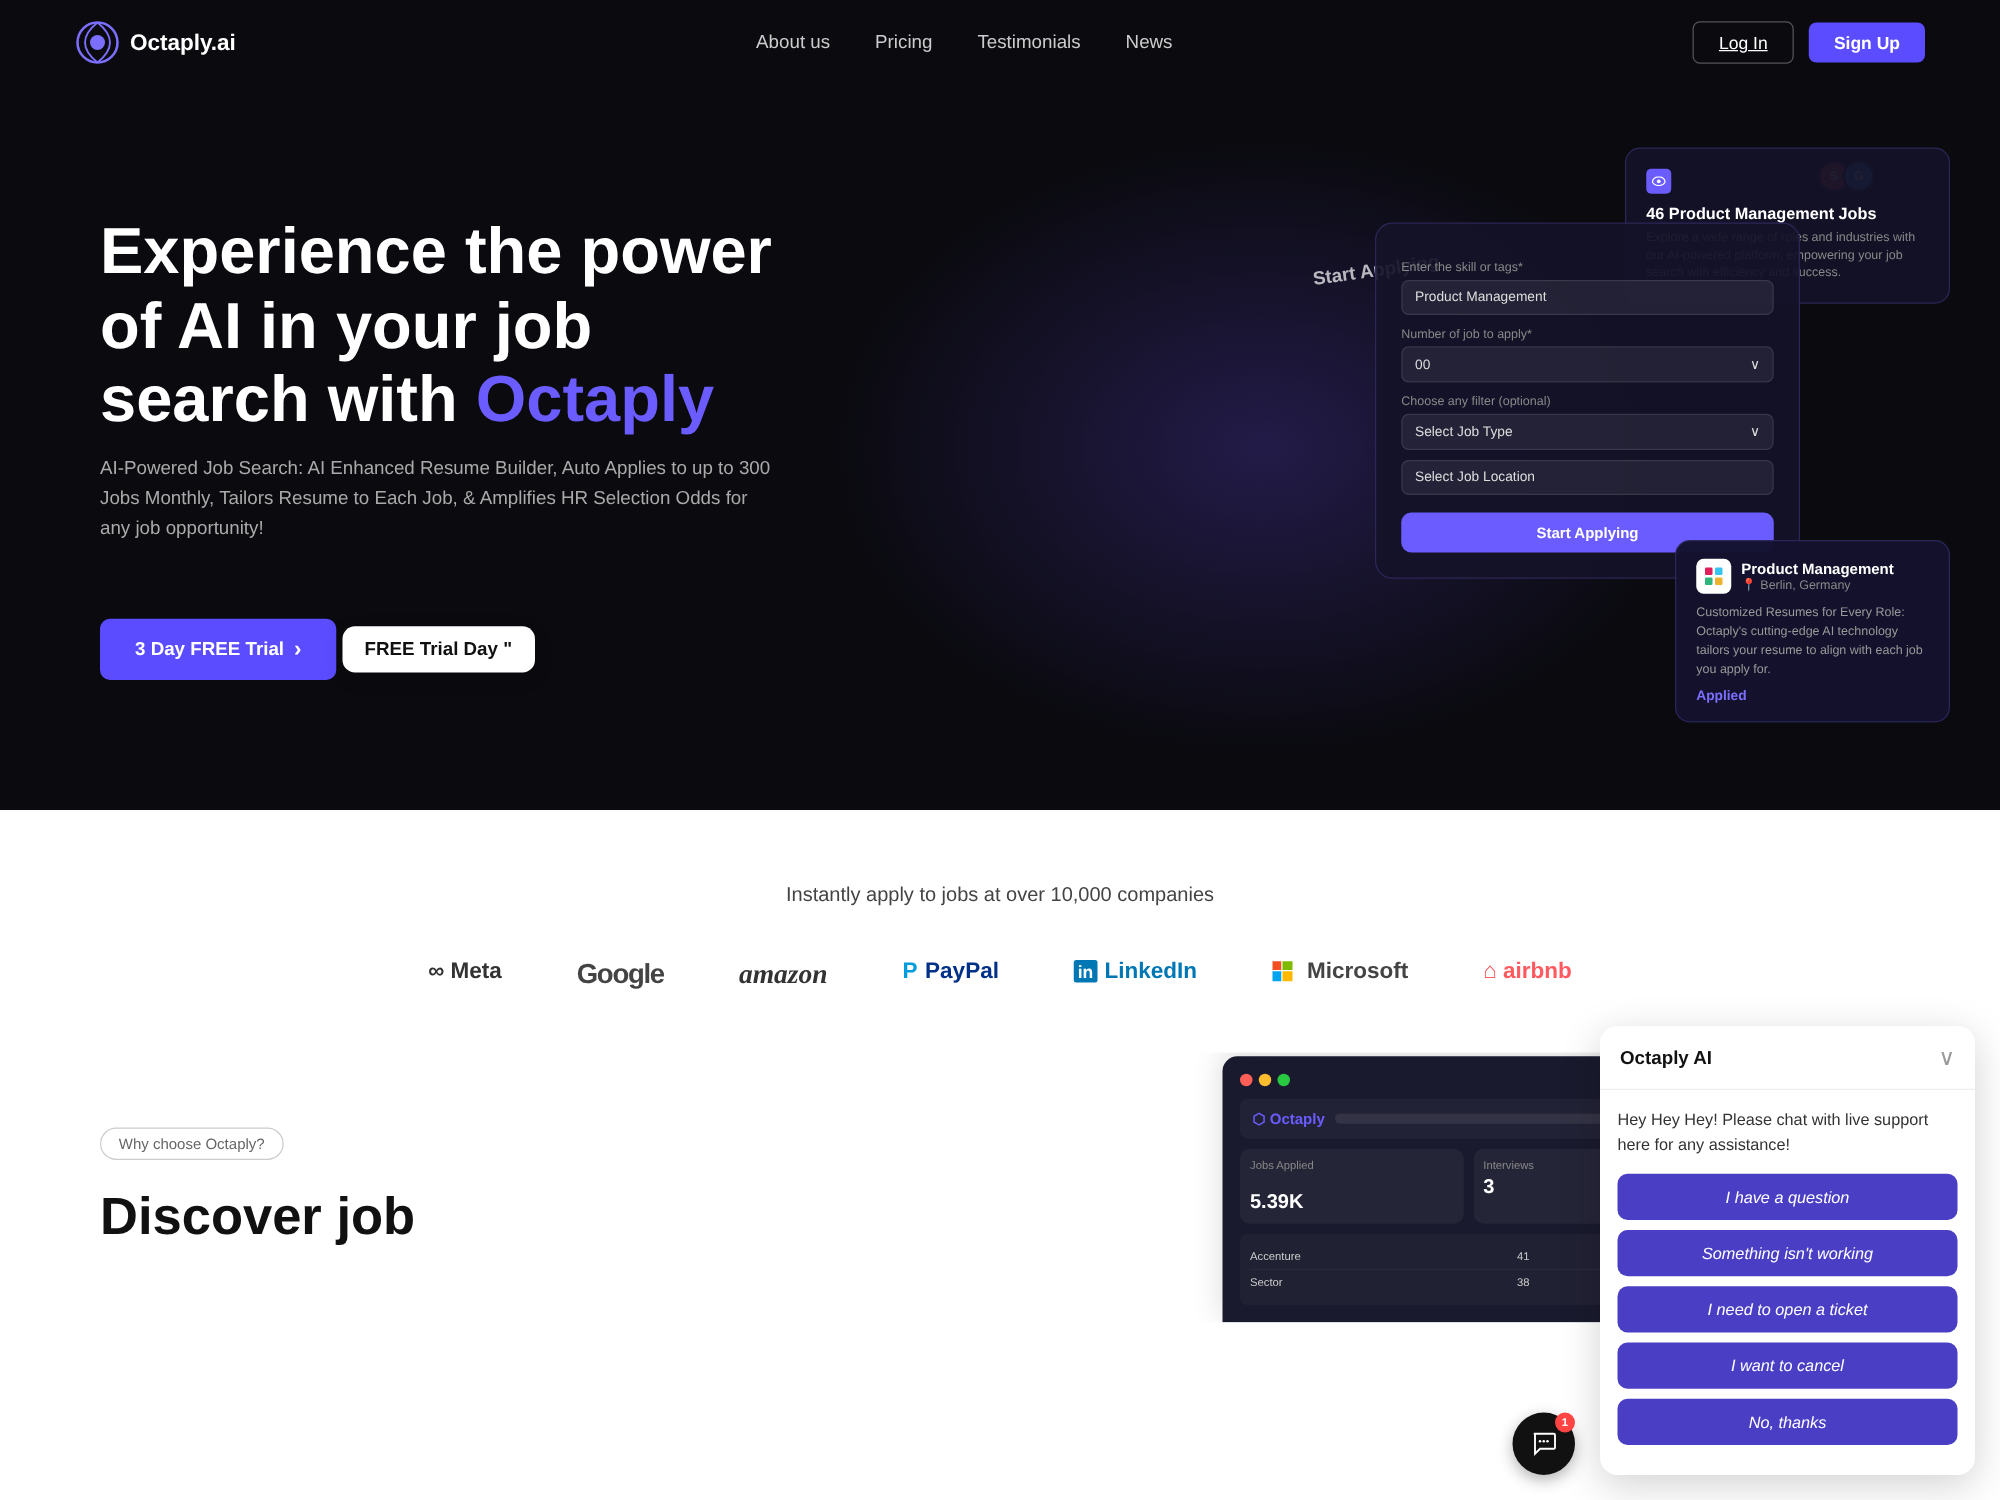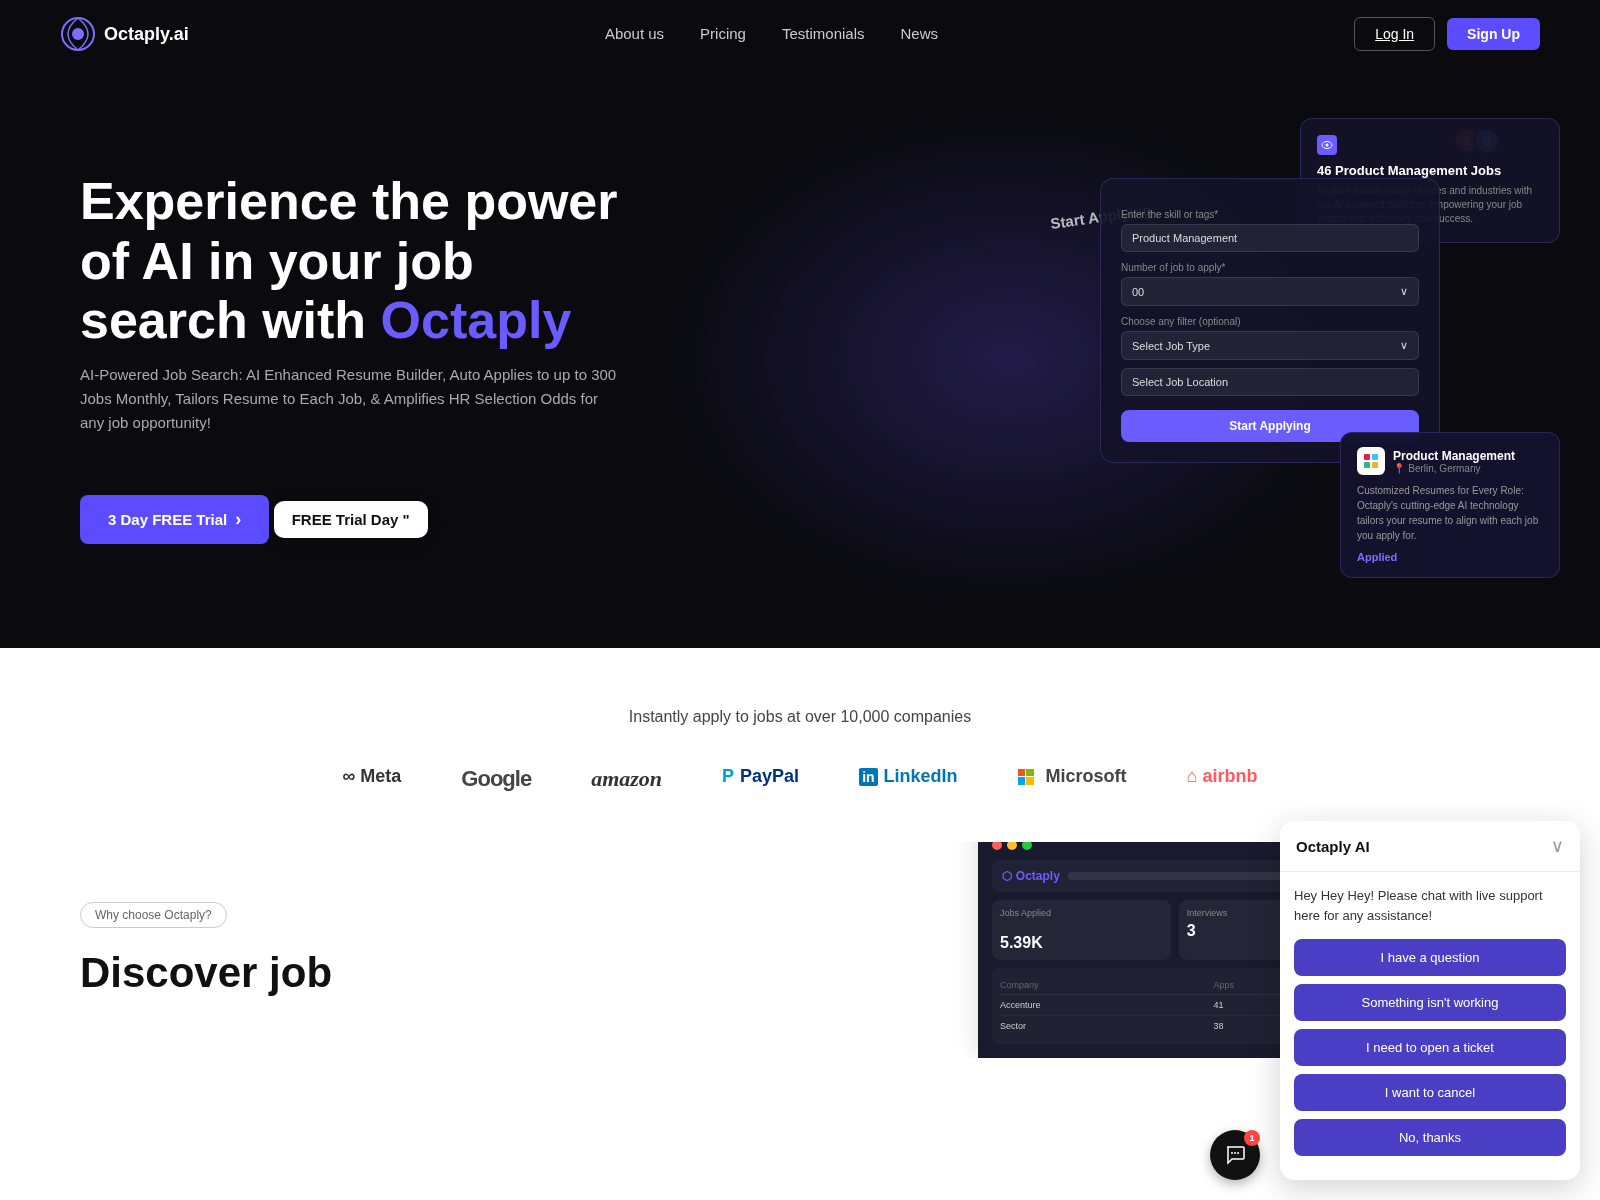--- a/index.html
+++ b/index.html
@@ -312,20 +312,21 @@
       width: 100%;
       background: #4a3fc4;
       color: #fff;
       border: none;
       border-radius: 8px;
       padding: 11px 14px;
       margin-bottom: 8px;
       font-size: 13px;
       cursor: pointer;
       text-align: center;
+      font-style: italic;
     }
 
     
     .chat-fab {
       position: fixed;
       bottom: 20px;
       right: 340px;
       width: 50px;
       height: 50px;
       background: #111;
@@ -538,26 +539,20 @@
         <div style="color:#888;font-size:9px;margin-bottom:4px;">Interviews</div>
         <div style="color:#fff;font-size:16px;font-weight:700;">3</div>
       </div>
       <div style="background:rgba(255,255,255,0.05);border-radius:8px;padding:8px;">
         <div style="color:#888;font-size:9px;margin-bottom:4px;">Profile Views</div>
         <div style="color:#fff;font-size:16px;font-weight:700;">26</div>
       </div>
     </div>
 
     <div style="background:rgba(255,255,255,0.03);border-radius:6px;padding:8px;">
-      <div style="display:grid;grid-template-columns:2fr 1fr 1fr 1fr;gap:4px;color:#666;font-size:9px;padding:4px 0;border-bottom:1px solid rgba(255,255,255,0.06);">
-        <span>Company</span>
-        <span>Apps</span>
-        <span>Views</span>
-        <span>Status</span>
-      </div>
       <div style="display:grid;grid-template-columns:2fr 1fr 1fr 1fr;gap:4px;padding:5px 0;border-bottom:1px solid rgba(255,255,255,0.04);">
         <span style="color:#ccc;font-size:9px;">Accenture</span>
         <span style="color:#ccc;font-size:9px;">41</span>
         <span style="color:#ccc;font-size:9px;">8</span>
         <span style="color:#2eb67d;font-size:9px;">●</span>
       </div>
       <div style="display:grid;grid-template-columns:2fr 1fr 1fr 1fr;gap:4px;padding:5px 0;">
         <span style="color:#ccc;font-size:9px;">Sector</span>
         <span style="color:#ccc;font-size:9px;">38</span>
         <span style="color:#ccc;font-size:9px;">5</span>

